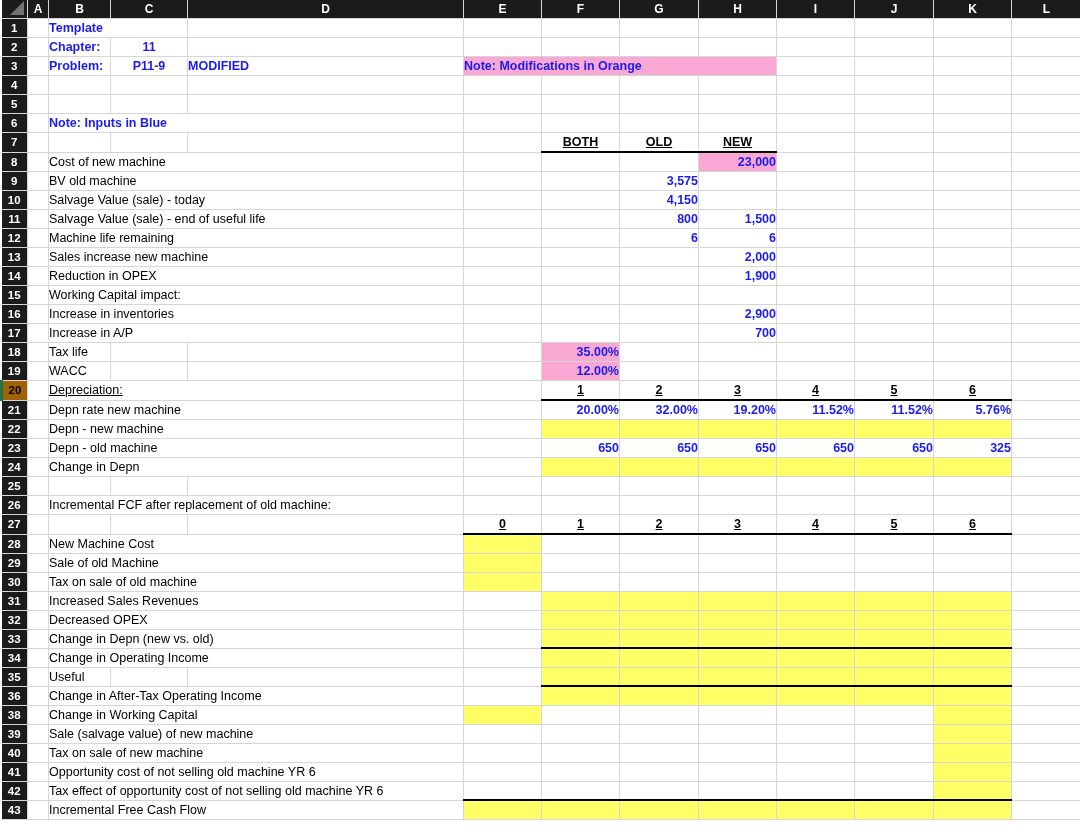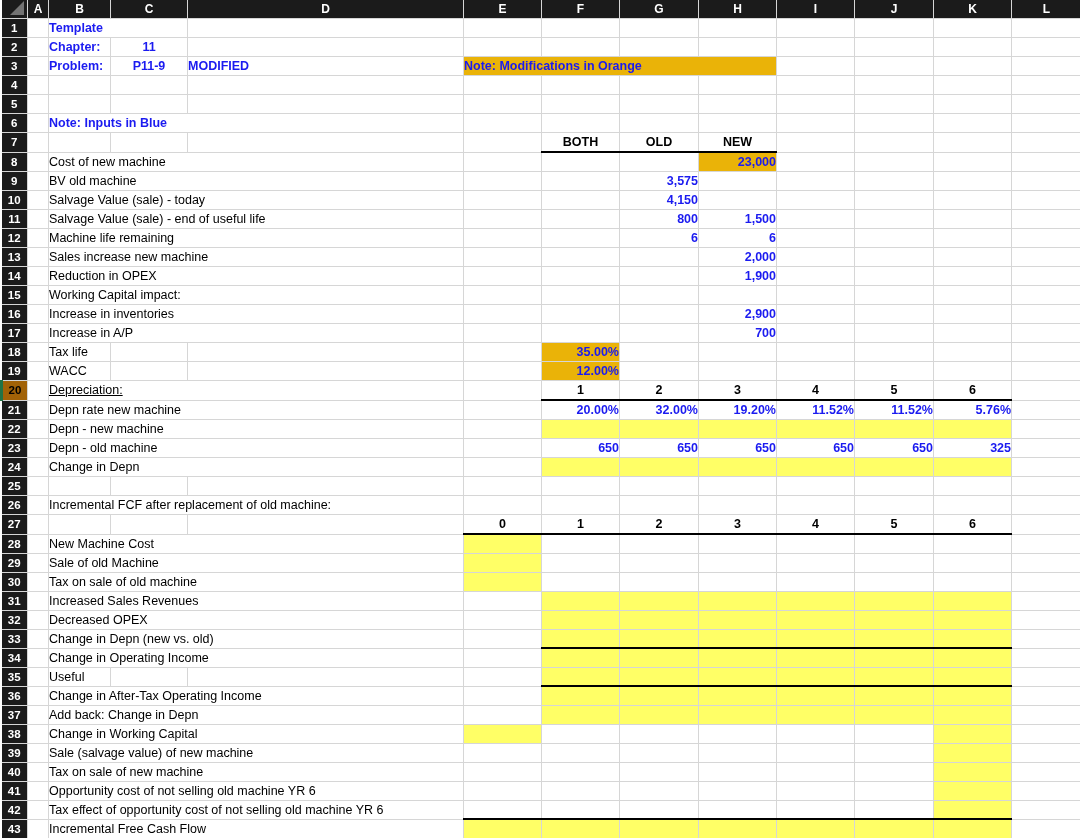--- a/index.html
+++ b/index.html
@@ -71,25 +71,25 @@
     color:#000;
     border-left:3px solid #217346;
   }
   
   .r{text-align:right;padding-right:4px;}
   .c{text-align:center;}
   .l{text-align:left;padding-left:3px;}
   .blue{color:#1b1bf0;font-weight:bold;}
   .bluetext{color:#1b1bf0;font-weight:bold;}
   .bold{font-weight:bold;}
-  .orange{background:#eab308;}
+  .orange{background:#f9a8d4;}
   .yellow{background:#ffff66;}
   .ul-txt{text-decoration:underline;}
   .bt{border-top:2px solid #000 !important;}
-  .bb{border-bottom:2px solid #000 !important;}
+  .bb{border-bottom:2px solid #000 !important;text-decoration:underline;}
   .indent1{padding-left:22px;}
   .nospill{overflow:visible;position:relative;z-index:2;}
 </style>
 </head>
 <body>
 
 <div id="sheet">
 <table class="grid">
   <colgroup>
     <col style="width:26px">
@@ -644,33 +644,20 @@
       <td></td>
       <td class="r blue yellow bt"></td>
       <td class="r blue yellow bt"></td>
       <td class="r blue yellow bt"></td>
       <td class="r blue yellow bt"></td>
       <td class="r blue yellow bt"></td>
       <td class="r blue yellow bt"></td>
       <td></td>
     </tr>
 
-    <tr>
-      <th class="rowhdr">37</th>
-      <td></td>
-      <td class="l nospill" colspan="3">Add back: Change in Depn</td>
-      <td></td>
-      <td class="r blue yellow"></td>
-      <td class="r blue yellow"></td>
-      <td class="r blue yellow"></td>
-      <td class="r blue yellow"></td>
-      <td class="r blue yellow"></td>
-      <td class="r blue yellow"></td>
-      <td></td>
-    </tr>
 
     <tr>
       <th class="rowhdr">38</th>
       <td></td>
       <td class="l nospill" colspan="3">Change in Working Capital</td>
       <td class="r blue yellow"></td>
       <td></td>
           <td></td>
       <td></td>
           <td></td>

